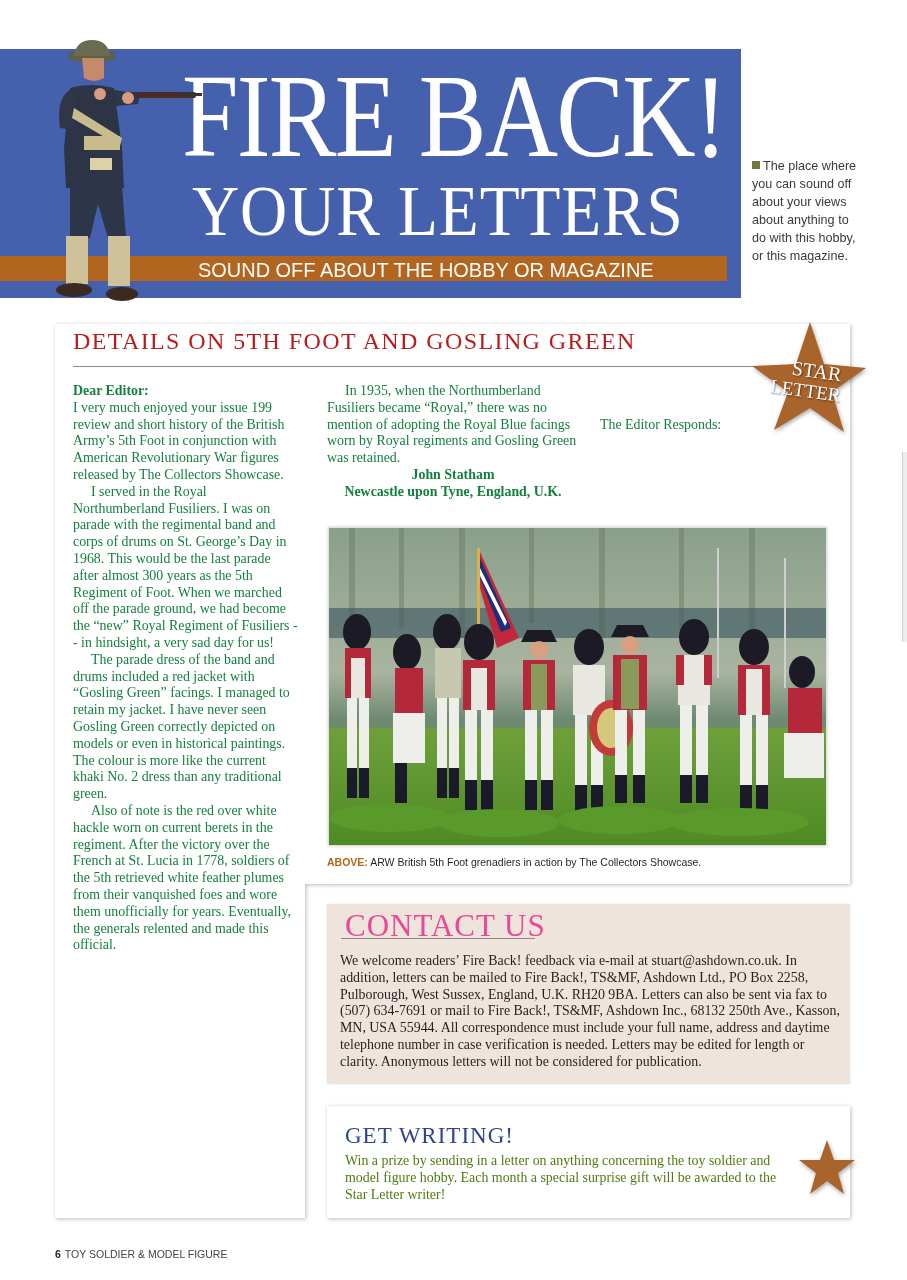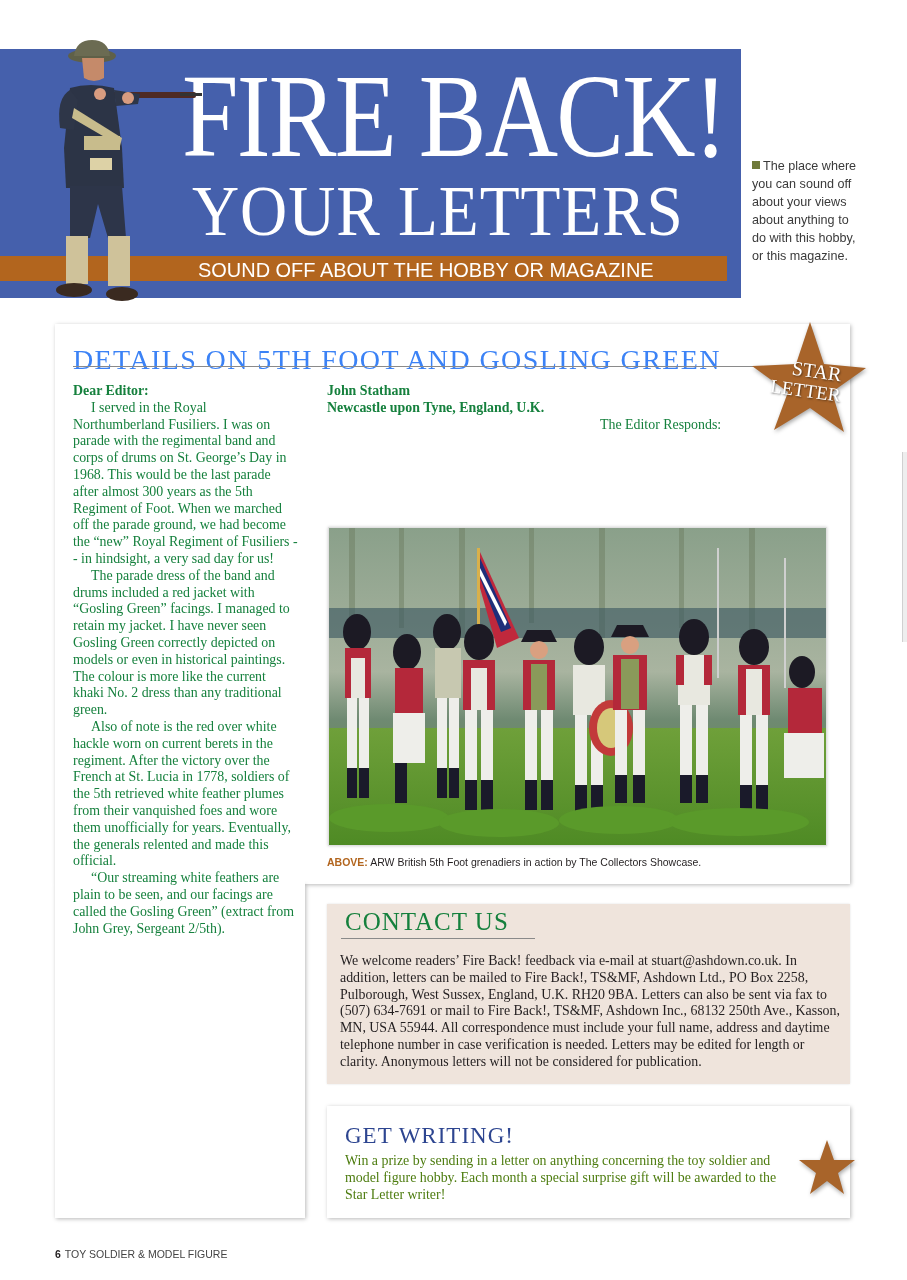--- a/index.html
+++ b/index.html
@@ -16,42 +16,42 @@
   .soldier { position: absolute; left: 30px; top: 38px; width: 180px; height: 265px; }
 
   .side-blurb { position: absolute; left: 752px; top: 157px; width: 110px; font-family: "Liberation Sans", sans-serif; font-size: 12.6px; line-height: 18px; color: #3a3a3a; }
   .side-blurb .sq { display: inline-block; width: 8px; height: 8px; background: #6f7a3a; margin-right: 3px; vertical-align: 1px; }
 
   
   .panel-main { position: absolute; left: 55px; top: 324px; width: 795px; height: 560px; background: #ffffff; box-shadow: 1px 1px 4px rgba(0,0,0,0.28); }
   .panel-left-ext { position: absolute; left: 55px; top: 884px; width: 250px; height: 334px; background: #ffffff; box-shadow: 1px 1px 4px rgba(0,0,0,0.28); }
   .panel-left-mask { position: absolute; left: 55px; top: 870px; width: 250px; height: 20px; background: #ffffff; }
 
-  .section-heading { position: absolute; left: 73px; top: 344px; font-family: "Liberation Serif", serif; font-size: 28px; color: #3b82f6; letter-spacing: 1.4px; white-space: nowrap; }
+  .section-heading { position: absolute; left: 73px; top: 328px; font-family: "Liberation Serif", serif; font-size: 24px; color: #b91c1c; letter-spacing: 1.4px; white-space: nowrap; }
   .heading-rule { position: absolute; left: 73px; top: 366px; width: 707px; height: 1px; background: #8a8a8a; }
 
   .col { position: absolute; font-size: 13.9px; line-height: 16.8px; color: #15803d; }
   .col p { margin: 0; }
   .col p.indent { text-indent: 18px; }
   .col-left { left: 73px; top: 383px; width: 226px; }
   .col-mid { left: 327px; top: 383px; width: 252px; }
   .col-right { left: 600px; top: 417px; width: 240px; }
   .greeting { font-weight: bold; }
-  .signature { text-align: left; font-weight: bold; }
+  .signature { text-align: center; font-weight: bold; }
 
   .star-badge { position: absolute; left: 748px; top: 320px; width: 120px; height: 115px; }
   .star-text { position: absolute; font-family: "Liberation Serif", serif; color: #ffffff; text-shadow: 1px 1px 2px rgba(0,0,0,0.5); white-space: nowrap; transform: rotate(8deg); }
 
   .photo { position: absolute; left: 328px; top: 527px; width: 499px; height: 319px; overflow: hidden; border: 1px solid #e0e0e0; box-shadow: 0 0 3px rgba(0,0,0,0.2); }
   .caption { position: absolute; left: 327px; top: 856px; font-family: "Liberation Sans", sans-serif; font-size: 10.5px; color: #231f20; white-space: nowrap; }
   .caption .cap-label { color: #b2651e; font-weight: bold; }
 
   
   .panel-contact { position: absolute; left: 327px; top: 904px; width: 523px; height: 180px; background: #efe4dc; box-shadow: 0 0 2px rgba(0,0,0,0.12); }
-  .contact-heading { position: absolute; left: 345px; top: 908px; font-family: "Liberation Serif", serif; font-size: 25px; color: #15803d; letter-spacing: 1px; }
+  .contact-heading { position: absolute; left: 345px; top: 908px; font-family: "Liberation Serif", serif; font-size: 31px; color: #ec4899; letter-spacing: 1px; }
   .contact-rule { position: absolute; left: 341px; top: 938px; width: 194px; height: 1px; background: #8a8a8a; }
   .contact-body { position: absolute; left: 340px; top: 953px; width: 500px; font-size: 13.9px; line-height: 16.8px; color: #231f20; }
 
   
   .panel-write { position: absolute; left: 327px; top: 1106px; width: 523px; height: 112px; background: #ffffff; box-shadow: 1px 1px 4px rgba(0,0,0,0.28); }
   .write-heading { position: absolute; left: 345px; top: 1123px; font-family: "Liberation Serif", serif; font-size: 23px; color: #2d4590; letter-spacing: 1px; }
   .write-body { position: absolute; left: 345px; top: 1153px; width: 440px; font-size: 13.9px; line-height: 16.8px; color: #4d7c0f; }
   .write-star { position: absolute; left: 797px; top: 1138px; width: 60px; height: 58px; }
 
   
@@ -112,27 +112,28 @@
 <div class="star-badge">
   <svg width="120" height="115" viewBox="0 0 120 115" style="position:absolute;left:0;top:0;filter:drop-shadow(1px 2px 2px rgba(0,0,0,0.35));">
     <polygon points="62,2 76,44 118,48 84,72 96,112 62,88 26,110 40,72 4,46 48,44" fill="#a8642a"></polygon>
   </svg>
   <span class="star-text" style="left:44px;top:40px;font-size:20px;">STAR</span>
   <span class="star-text" style="left:22px;top:60px;font-size:19px;">LETTER</span>
 </div>
 
 <div class="col col-left">
   <p class="greeting">Dear Editor:</p>
+  <p>I very much enjoyed your issue 199 review and short history of the British Army’s 5th Foot in conjunction with American Revolutionary War figures released by The Collectors Showcase.</p>
   <p class="indent">I served in the Royal Northumberland Fusiliers. I was on parade with the regimental band and corps of drums on St. George’s Day in 1968. This would be the last parade after almost 300 years as the 5th Regiment of Foot. When we marched off the parade ground, we had become the “new” Royal Regiment of Fusiliers -- in hindsight, a very sad day for us!</p>
   <p class="indent">The parade dress of the band and drums included a red jacket with “Gosling Green” facings. I managed to retain my jacket. I have never seen Gosling Green correctly depicted on models or even in historical paintings. The colour is more like the current khaki No. 2 dress than any traditional green.</p>
   <p class="indent">Also of note is the red over white hackle worn on current berets in the regiment. After the victory over the French at St. Lucia in 1778, soldiers of the 5th retrieved white feather plumes from their vanquished foes and wore them unofficially for years. Eventually, the generals relented and made this official.</p>
-  <p class="indent">“Our streaming white feathers are plain to be seen, and our facings are called the Gosling Green” (extract from John Grey, Sergeant 2/5th).</p>
 </div>
 
 <div class="col col-mid">
+  <p class="indent">In 1935, when the Northumberland Fusiliers became “Royal,” there was no mention of adopting the Royal Blue facings worn by Royal regiments and Gosling Green was retained.</p>
   <p class="signature">John Statham</p>
   <p class="signature">Newcastle upon Tyne, England, U.K.</p>
 </div>
 
 <div class="col col-right">
   <p>The Editor Responds:</p>
 </div>
 
 <div class="photo">
   <svg width="499" height="319" viewBox="0 0 499 319">

